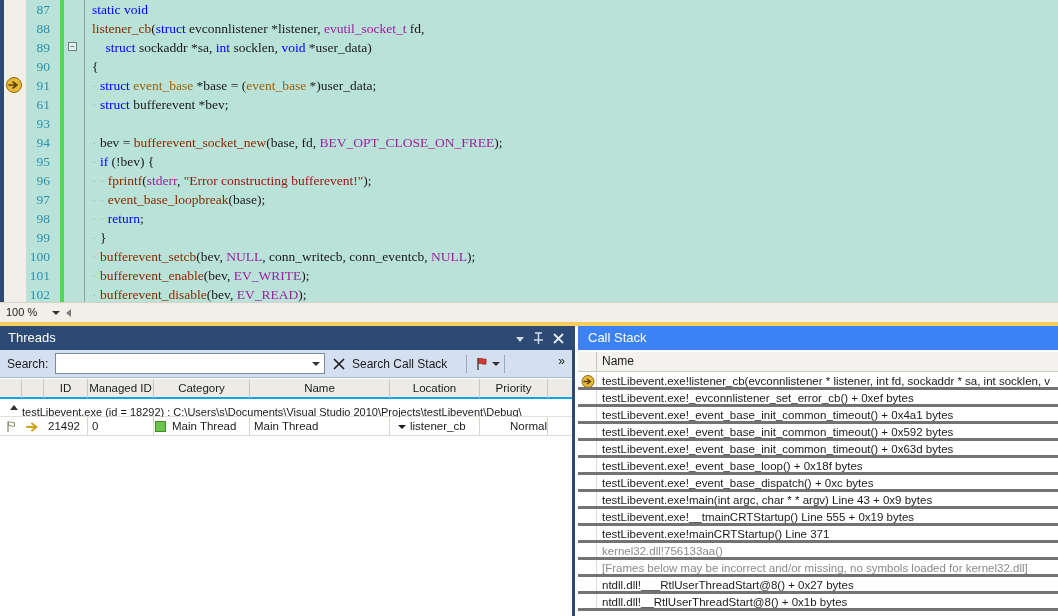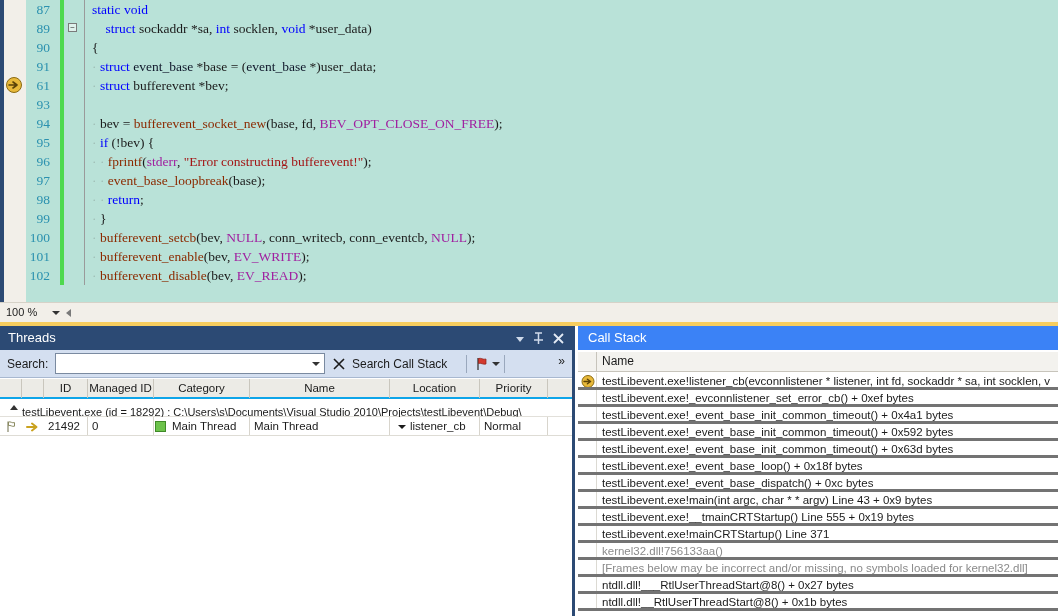--- a/index.html
+++ b/index.html
@@ -58,21 +58,21 @@
     position: absolute; left: 42px; top: 4px;
     width: 9px; height: 9px;
     border: 1px solid #7a7a7a; background: #dff1ec;
     font-size: 8px; line-height: 7px; text-align: center;
     color: #333; font-family: "Liberation Sans", sans-serif;
   }
   
   .kw   { color: #0000ff; }
   .fn   { color: #8b2a00; }
   .mac  { color: #a020a0; }
-  .typ  { color: #0f172a; }
+  .typ  { color: #a16207; }
   .str  { color: #a31515; }
   .plain{ color: #1b1b1b; }
   .dot  { color: #9fbdb5; }
 
   
   #exec-arrow {
     position: absolute; left: 5px; top: 77px;
     width: 18px; height: 16px;
   }
 
@@ -286,20 +286,21 @@
     <div id="editor-leftrail"></div>
     <div id="editor-indicator-margin"></div>
 
     <svg id="exec-arrow" viewBox="0 0 18 16">
       <circle cx="9" cy="8" r="7.5" fill="#e8b93a" stroke="#8a6a12" stroke-width="1"></circle>
       <path d="M4 8 L10 8 M8 5 L12 8 L8 11" stroke="#5a4208" stroke-width="1.6" fill="none" stroke-linecap="round" stroke-linejoin="round"></path>
     </svg>
 
     <div id="editor-code-area">
         <div class="code-line"><span class="ln">87</span><div class="changebar"></div><div class="structline"></div><span class="codetext"><span class="kw">static </span><span class="kw">void</span></span></div>
+        <div class="code-line"><span class="ln">88</span><div class="changebar"></div><div class="structline"></div><span class="codetext"><span class="fn">listener_cb</span><span class="plain">(</span><span class="kw">struct</span><span class="plain"> evconnlistener *listener, </span><span class="mac">evutil_socket_t</span><span class="plain"> fd,</span></span></div>
         <div class="code-line"><span class="ln">89</span><div class="changebar"></div><div class="structline"></div><div class="collapse-box">−</div><span class="codetext"><span class="plain">    </span><span class="kw">struct</span><span class="plain"> sockaddr *sa, </span><span class="kw">int</span><span class="plain"> socklen, </span><span class="kw">void</span><span class="plain"> *user_data)</span></span></div>
         <div class="code-line"><span class="ln">90</span><div class="changebar"></div><div class="structline"></div><span class="codetext"><span class="plain">{</span></span></div>
         <div class="code-line"><span class="ln">91</span><div class="changebar"></div><div class="structline"></div><span class="codetext"><span class="dot">·</span><span class="plain"> </span><span class="kw">struct</span><span class="plain"> </span><span class="typ">event_base</span><span class="plain"> *base = (</span><span class="typ">event_base</span><span class="plain"> *)user_data;</span></span></div>
         <div class="code-line"><span class="ln">61</span><div class="changebar"></div><div class="structline"></div><span class="codetext"><span class="dot">·</span><span class="plain"> </span><span class="kw">struct</span><span class="plain"> bufferevent *bev;</span></span></div>
         <div class="code-line"><span class="ln">93</span><div class="changebar"></div><div class="structline"></div><span class="codetext"></span></div>
         <div class="code-line"><span class="ln">94</span><div class="changebar"></div><div class="structline"></div><span class="codetext"><span class="dot">·</span><span class="plain"> bev = </span><span class="fn">bufferevent_socket_new</span><span class="plain">(base, fd, </span><span class="mac">BEV_OPT_CLOSE_ON_FREE</span><span class="plain">);</span></span></div>
         <div class="code-line"><span class="ln">95</span><div class="changebar"></div><div class="structline"></div><span class="codetext"><span class="dot">·</span><span class="plain"> </span><span class="kw">if</span><span class="plain"> (!bev) {</span></span></div>
         <div class="code-line"><span class="ln">96</span><div class="changebar"></div><div class="structline"></div><span class="codetext"><span class="dot">·</span><span class="plain"> </span><span class="dot">·</span><span class="plain"> </span><span class="fn">fprintf</span><span class="plain">(</span><span class="mac">stderr</span><span class="plain">, </span><span class="str">"Error constructing bufferevent!"</span><span class="plain">);</span></span></div>
         <div class="code-line"><span class="ln">97</span><div class="changebar"></div><div class="structline"></div><span class="codetext"><span class="dot">·</span><span class="plain"> </span><span class="dot">·</span><span class="plain"> </span><span class="fn">event_base_loopbreak</span><span class="plain">(base);</span></span></div>
         <div class="code-line"><span class="ln">98</span><div class="changebar"></div><div class="structline"></div><span class="codetext"><span class="dot">·</span><span class="plain"> </span><span class="dot">·</span><span class="plain"> </span><span class="kw">return</span><span class="plain">;</span></span></div>
@@ -391,21 +392,21 @@
         <span class="tr-cell" style="left:88px;width:66px;">0</span>
 
         <div id="cat-swatch"></div>
         <span class="tr-cell" style="left:154px;width:96px;padding-left:18px;">Main Thread</span>
 
         <span class="tr-cell" style="left:250px;width:140px;">Main Thread</span>
 
         <div id="loc-caret"></div>
         <span class="tr-cell" style="left:390px;width:90px;padding-left:20px;">listener_cb</span>
 
-        <span class="tr-cell" style="left:480px;width:68px;">Normal</span>
+        <span class="tr-cell" style="left:480px;width:68px;text-align:right;">Normal</span>
       </div>
 
     </div>
   </div>
 
   <div id="callstack">
     <div id="cs-titlebar">
       <span id="cs-title">Call Stack</span>
     </div>
     <div id="cs-header">

